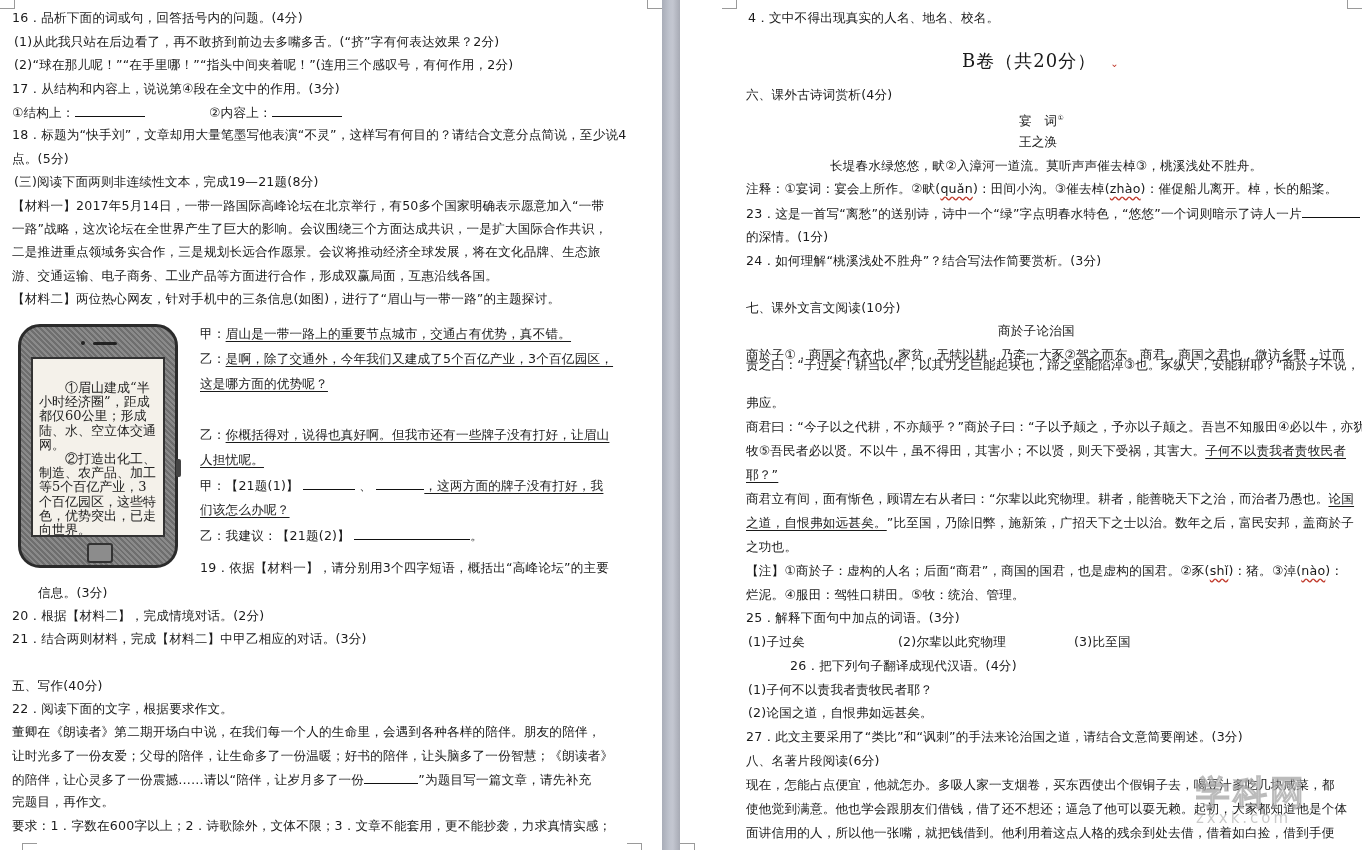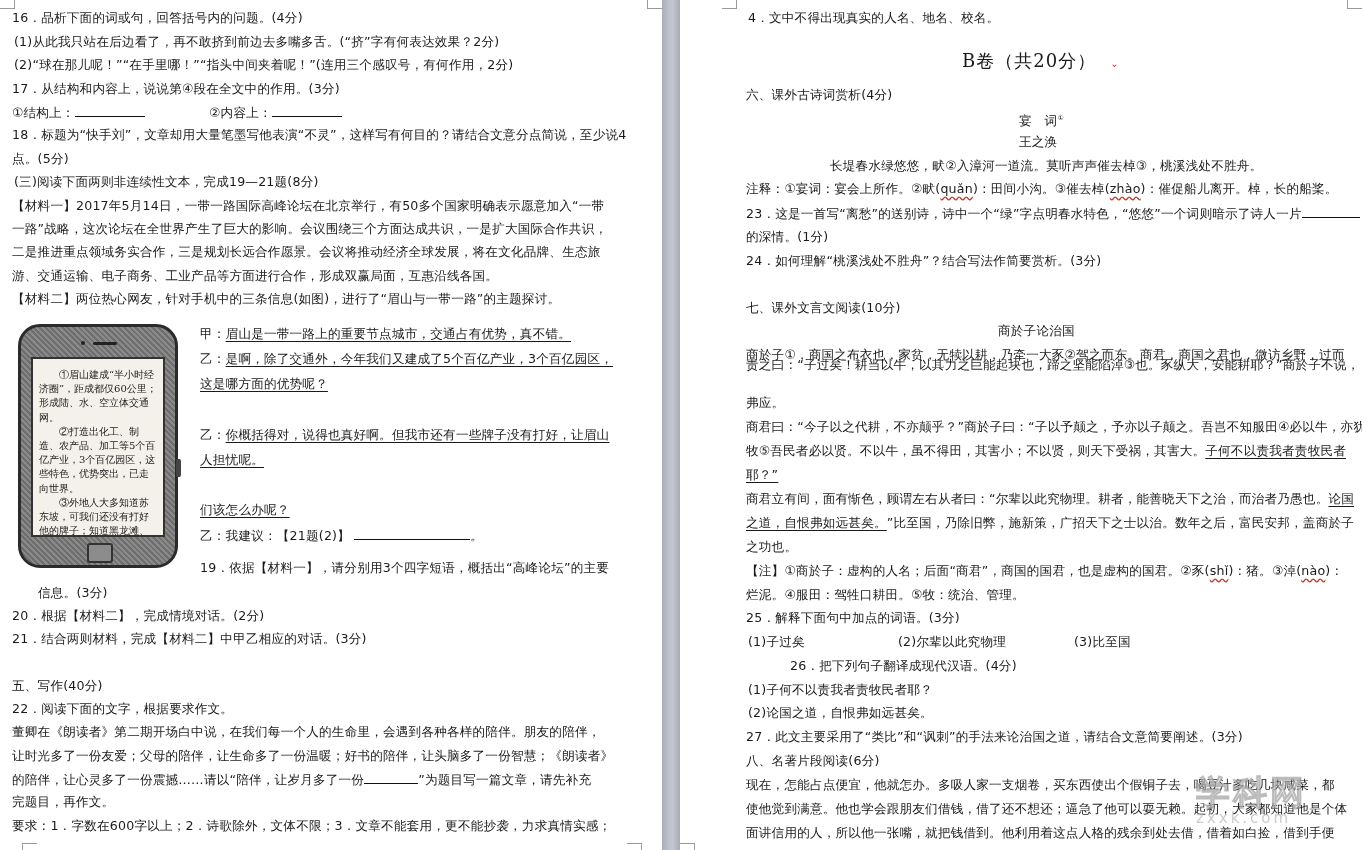--- a/index.html
+++ b/index.html
@@ -35,22 +35,22 @@
   .phone {
     position:absolute; left:18px; top:324px; width:160px; height:244px;
     background:repeating-linear-gradient(45deg,#6e6e6e 0 2px,#8a8a8a 2px 4px);
     border:3px solid #2b2b2b; border-radius:22px; box-sizing:border-box;
   }
   .phone-camera { position:absolute; left:60px; top:14px; width:4px; height:4px; border-radius:50%; background:#222; }
   .phone-speaker { position:absolute; left:72px; top:15px; width:24px; height:3px; background:#222; border-radius:2px; }
   .phone-screen {
     position:absolute; left:10px; top:30px; width:134px; height:180px;
     background:#f4f1ea; border:2px solid #333; box-sizing:border-box;
-    padding:9px 6px; font-family:"DejaVu Serif","Liberation Serif",serif;
-    font-size:10px; line-height:14.2px; color:#222; overflow:hidden;
+    padding:22px 6px; font-family:"DejaVu Serif","Liberation Serif",serif;
+    font-size:13px; line-height:14.2px; color:#222; overflow:hidden;
   }
   .phone-screen p { margin:0; text-indent:2em; }
   .phone-home { position:absolute; left:66px; top:216px; width:22px; height:16px; border:2px solid #333; border-radius:3px; background:#8c8c8c; }
   .phone-side { position:absolute; right:-6px; top:132px; width:5px; height:18px; background:#444; border-radius:2px; }
   .watermark {
     position:absolute; left:1196px; top:774px; width:150px; height:70px;
     font-family:"DejaVu Sans", sans-serif; color:rgba(140,140,140,0.55);
     pointer-events:none;
   }
   .wm-big { font-size:34px; font-weight:bold; letter-spacing:3px; line-height:36px; -webkit-text-stroke:1px rgba(120,120,120,0.5); color:rgba(255,255,255,0.55); }
@@ -99,20 +99,26 @@
     <span>甲：</span><span class="u">眉山是一带一路上的重要节点城市，交通占有优势，真不错。</span>
   </div>
   <div class="line" style="left:200px;top:351px;">
     <span>乙：</span><span class="u">是啊，除了交通外，今年我们又建成了5个百亿产业，3个百亿园区，</span>
   </div>
   <div class="line u" style="left:200px;top:376px;">这是哪方面的优势呢？</div>
   <div class="line" style="left:200px;top:427px;">
     <span>乙：</span><span class="u">你概括得对，说得也真好啊。但我市还有一些牌子没有打好，让眉山</span>
   </div>
   <div class="line u" style="left:200px;top:452px;">人担忧呢。</div>
+  <div class="line" style="left:200px;top:477px;">
+    <span>甲：</span><span>【21题(1)】</span>
+    <span class="blank" style="width:52px;"></span>
+    <span>、</span>
+    <span class="blank" style="width:48px;"></span><span class="u">，这两方面的牌子没有打好，我</span>
+  </div>
   <div class="line u" style="left:200px;top:502px;">们该怎么办呢？</div>
   <div class="line" style="left:200px;top:527px;">
     <span>乙：</span><span>我建议：【21题(2)】</span>
     <span class="blank" style="width:116px;"></span><span>。</span>
   </div>
 
   <div class="line" style="left:200px;top:560px;">19．依据【材料一】，请分别用3个四字短语，概括出“高峰论坛”的主要</div>
   <div class="line" style="left:12px;top:585px;margin-left:26px;">信息。(3分)</div>
   <div class="line" style="left:12px;top:608px;">20．根据【材料二】，完成情境对话。(2分)</div>
   <div class="line" style="left:12px;top:631px;">21．结合两则材料，完成【材料二】中甲乙相应的对话。(3分)</div>

